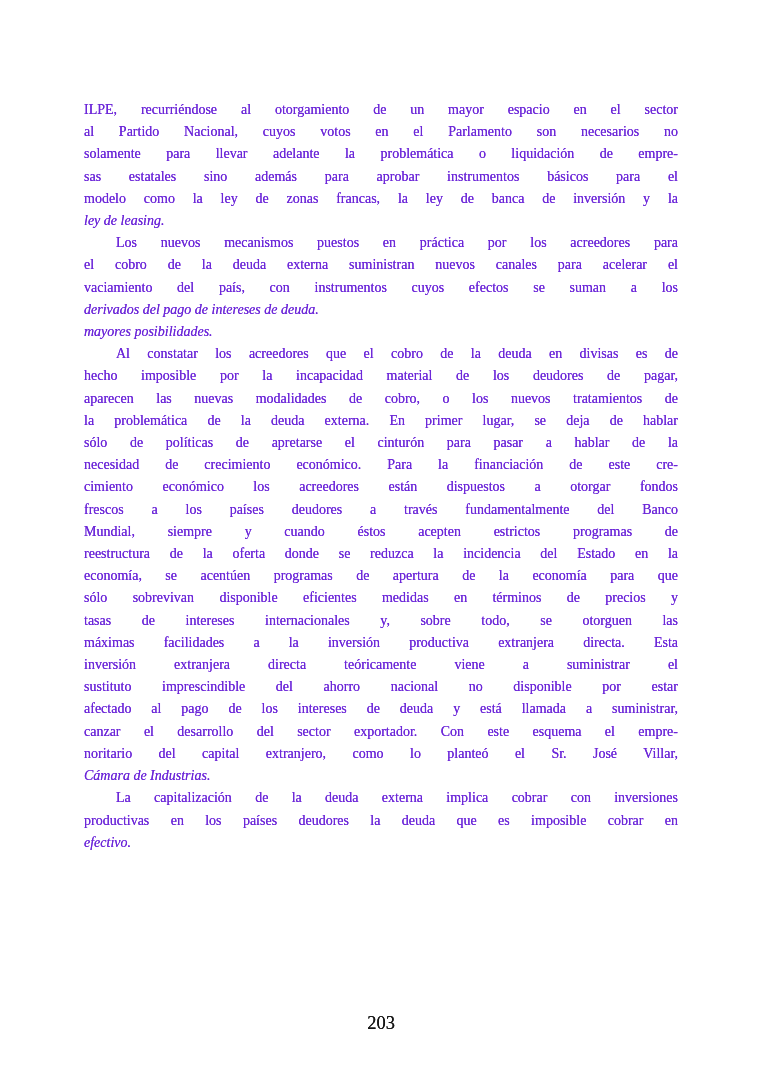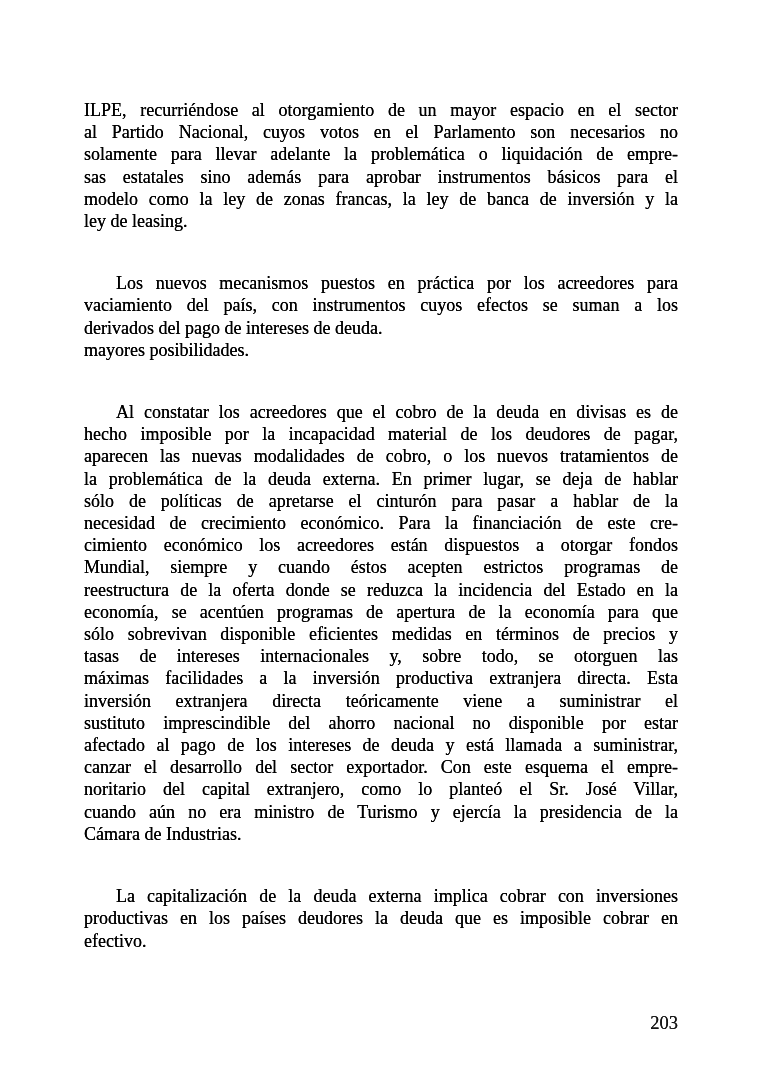--- a/index.html
+++ b/index.html
@@ -13,39 +13,39 @@
     height: 1086px;
     background: #ffffff;
     overflow: hidden;
   }
   .text-block {
     position: absolute;
     left: 84px;
     top: 99px;
     width: 594px;
     font-family: "Liberation Serif", "DejaVu Serif", serif;
-    font-size: 18px;
+    font-size: 14px;
     line-height: 22.2px;
-    color: #000000;
+    color: #6d28d9;
     text-shadow: 0 0 0.35px currentColor; 
   }
   .paragraph { margin: 0; padding: 0; }
   .line {
     text-align: justify;
     text-align-last: justify;
     white-space: normal;
   }
-  .line.para-end { text-align-last: left; }
-  .line.indent { padding-left: 32px; margin-top: 40px; }
+  .line.para-end { text-align-last: left; font-style: italic; }
+  .line.indent { padding-left: 32px; }
   .page-number {
     position: absolute;
     left: 84px;
     top: 1012px;
     width: 594px;
-    text-align: right;
+    text-align: center;
     font-family: "Liberation Serif", "DejaVu Serif", serif;
     font-size: 18.5px;
     line-height: 22px;
     color: #151515;
     text-shadow: 0 0 0.35px currentColor;
   }
 </style>
 </head>
 <body>
 
@@ -54,46 +54,47 @@
       <div class="paragraph">
         <div class="line">ILPE, recurriéndose al otorgamiento de un mayor espacio en el sector</div>
         <div class="line">al Partido Nacional, cuyos votos en el Parlamento son necesarios no</div>
         <div class="line">solamente para llevar adelante la problemática o liquidación de empre-</div>
         <div class="line">sas estatales sino además para aprobar instrumentos básicos para el</div>
         <div class="line">modelo como la ley de zonas francas, la ley de banca de inversión y la</div>
         <div class="line para-end">ley de leasing.</div>
       </div>
       <div class="paragraph">
         <div class="line indent">Los nuevos mecanismos puestos en práctica por los acreedores para</div>
+        <div class="line">el cobro de la deuda externa suministran nuevos canales para acelerar el</div>
         <div class="line">vaciamiento del país, con instrumentos cuyos efectos se suman a los</div>
         <div class="line para-end">derivados del pago de intereses de deuda.</div>
       </div>
       <div class="paragraph">
         <div class="line para-end">mayores posibilidades.</div>
       </div>
       <div class="paragraph">
         <div class="line indent">Al constatar los acreedores que el cobro de la deuda en divisas es de</div>
         <div class="line">hecho imposible por la incapacidad material de los deudores de pagar,</div>
         <div class="line">aparecen las nuevas modalidades de cobro, o los nuevos tratamientos de</div>
         <div class="line">la problemática de la deuda externa. En primer lugar, se deja de hablar</div>
         <div class="line">sólo de políticas de apretarse el cinturón para pasar a hablar de la</div>
         <div class="line">necesidad de crecimiento económico. Para la financiación de este cre-</div>
         <div class="line">cimiento económico los acreedores están dispuestos a otorgar fondos</div>
+        <div class="line">frescos a los países deudores a través fundamentalmente del Banco</div>
         <div class="line">Mundial, siempre y cuando éstos acepten estrictos programas de</div>
         <div class="line">reestructura de la oferta donde se reduzca la incidencia del Estado en la</div>
         <div class="line">economía, se acentúen programas de apertura de la economía para que</div>
         <div class="line">sólo sobrevivan disponible eficientes medidas en términos de precios y</div>
         <div class="line">tasas de intereses internacionales y, sobre todo, se otorguen las</div>
         <div class="line">máximas facilidades a la inversión productiva extranjera directa. Esta</div>
         <div class="line">inversión extranjera directa teóricamente viene a suministrar el</div>
         <div class="line">sustituto imprescindible del ahorro nacional no disponible por estar</div>
         <div class="line">afectado al pago de los intereses de deuda y está llamada a suministrar,</div>
         <div class="line">canzar el desarrollo del sector exportador. Con este esquema el empre-</div>
         <div class="line">noritario del capital extranjero, como lo planteó el Sr. José Villar,</div>
-        <div class="line">cuando aún no era ministro de Turismo y ejercía la presidencia de la</div>
         <div class="line para-end">Cámara de Industrias.</div>
       </div>
       <div class="paragraph">
         <div class="line indent">La capitalización de la deuda externa implica cobrar con inversiones</div>
         <div class="line">productivas en los países deudores la deuda que es imposible cobrar en</div>
         <div class="line para-end">efectivo.</div>
       </div>
     </section>
   <footer class="page-number">203</footer>
 </main>

